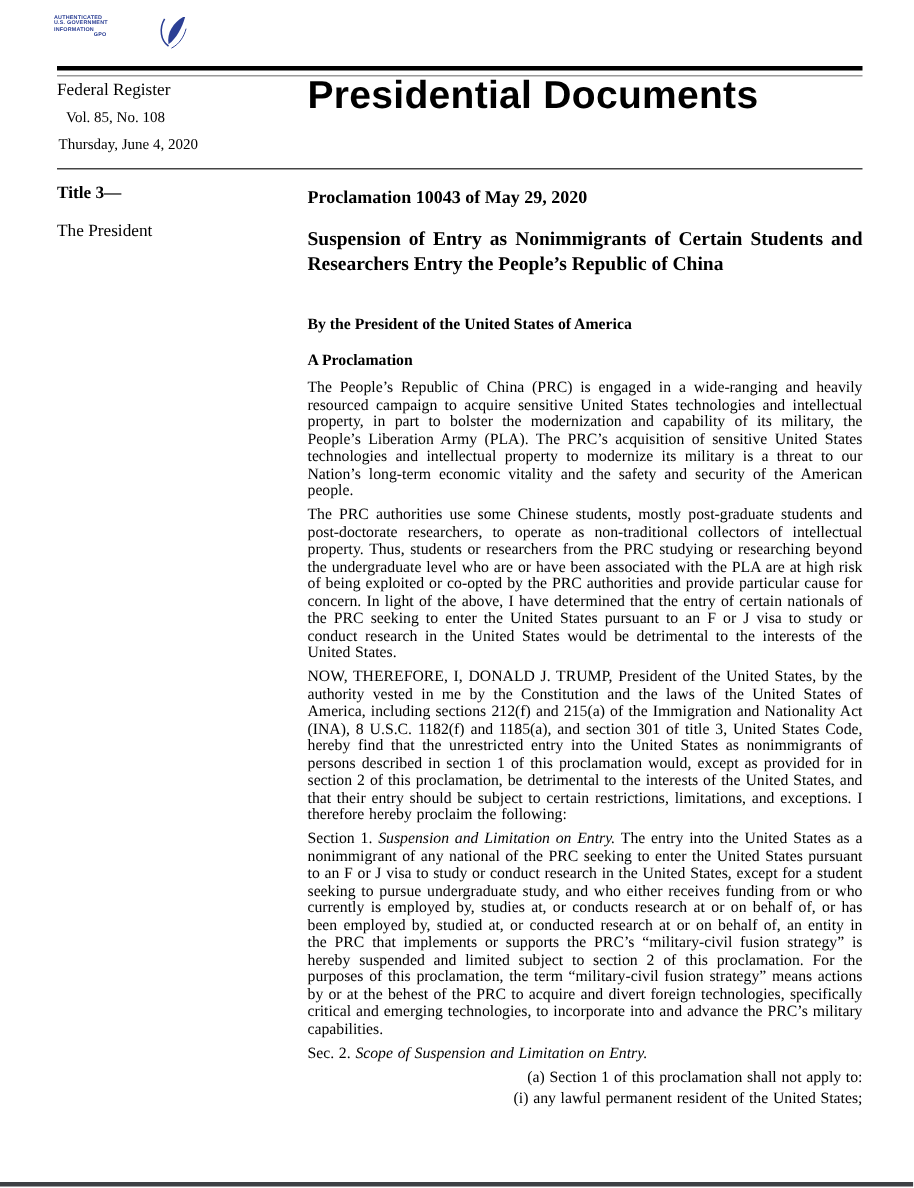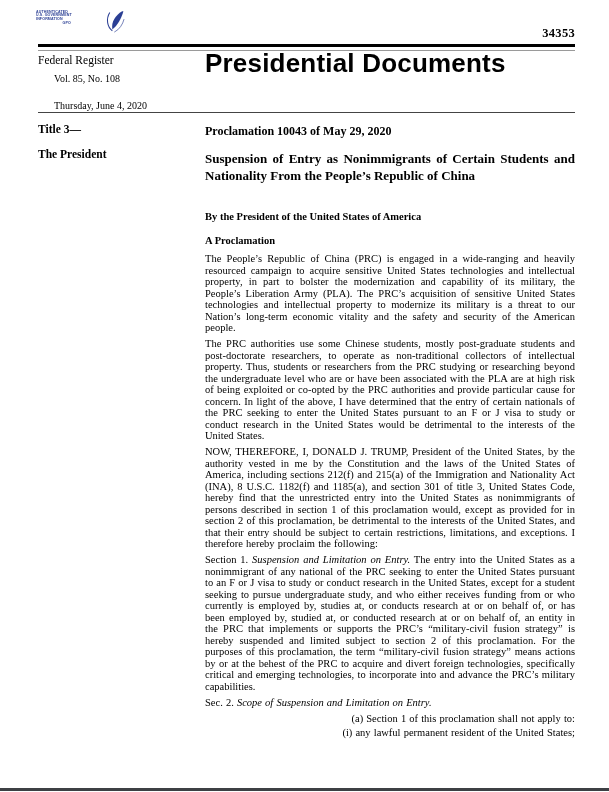--- a/index.html
+++ b/index.html
@@ -49,22 +49,22 @@
   .header-rule-thin {
     position: absolute;
     left: 38px; right: 34px; top: 50px;
     border-top: 1.5px solid #9a9a9a;
   }
   .masthead {
     position: absolute;
     left: 38px; top: 54px; right: 34px;
   }
   .masthead-name { font-weight: normal; font-size: 11.5px; margin: 0 0 7px 0; }
-  .masthead-vol { font-size: 10px; margin: 0 0 7px 16px; }
-  .masthead-date { font-size: 10px; margin: 16px; }
+  .masthead-vol { font-size: 10px; margin: 0 0 7px 6px; }
+  .masthead-date { font-size: 10px; margin: 1px; }
   .section-banner {
     position: absolute;
     left: 205px; top: 48px;
     font-family: "Liberation Sans", sans-serif;
     font-weight: bold;
     font-size: 26px;
     letter-spacing: .2px;
   }
   .mid-rule {
     position: absolute;
@@ -72,21 +72,21 @@
     border-top: 1.5px solid #444;
   }
   
   .content {
     position: absolute;
     left: 38px; top: 122px; right: 34px;
     display: flex;
   }
   .side-col { width: 167px; flex: 0 0 167px; }
   .side-title { font-weight: bold; font-size: 11.5px; margin: 1px 3px 13px 0; }
-  .side-subtitle { font-weight: bold; font-size: 11.5px; margin: 0; }
+  .side-subtitle { font-weight: normal; font-size: 11.5px; margin: 0; }
   .main-col { width: 370px; flex: 0 0 370px; }
   .proc-line { font-weight: bold; font-size: 12px; margin: 2px 0 11px 0; }
   .doc-title {
     font-weight: bold;
     font-size: 13px;
     line-height: 17px;
     text-align: justify;
     margin: 0 0 27px 0;
   }
   .byline { font-weight: bold; font-size: 10.5px; margin: 0 0 13px 0; }
@@ -121,42 +121,41 @@
       <div>INFORMATION</div>
       <div style="text-align:right; padding-right:2px;">GPO</div>
     </div>
     <svg class="gpo-swoosh" width="26" height="26" viewBox="0 0 40 40">
       <path d="M34 2 C 24 8, 17 18, 19 30 C 27 24, 33 13, 36 2 Z" fill="#2b3f94"></path>
       <path d="M19 32 C 11 26, 9 14, 15 4" stroke="#2b3f94" stroke-width="1.6" fill="none"></path>
       <path d="M22 34 C 30 30, 35 22, 37 14" stroke="#2b3f94" stroke-width="1" fill="none"></path>
     </svg>
   </div>
 
-  <div class="page-number">34353</div>
 
   <div class="header-rule"></div>
   <div class="header-rule-thin"></div>
 
   <div class="masthead">
     <p class="masthead-name">Federal Register</p>
     <p class="masthead-vol">Vol. 85, No. 108</p>
     <p class="masthead-date">Thursday, June 4, 2020</p>
   </div>
   <div class="section-banner">Presidential Documents</div>
 
   <div class="mid-rule"></div>
 
   <div class="content">
     <div class="side-col">
       <p class="side-title">Title 3—</p>
       <p class="side-subtitle">The President</p>
     </div>
     <div class="main-col">
       <p class="proc-line">Proclamation 10043 of May 29, 2020</p>
-      <p class="doc-title">Suspension of Entry as Nonimmigrants of Certain Students and Nationality From the People’s Republic of China</p>
+      <p class="doc-title">Suspension of Entry as Nonimmigrants of Certain Students and Researchers Entry the People’s Republic of China</p>
       <p class="byline">By the President of the United States of America</p>
       <p class="proc-heading">A Proclamation</p>
       <div>
           <p class="para">The People’s Republic of China (PRC) is engaged in a wide-ranging and heavily resourced campaign to acquire sensitive United States technologies and intellectual property, in part to bolster the modernization and capability of its military, the People’s Liberation Army (PLA). The PRC’s acquisition of sensitive United States technologies and intellectual property to modernize its military is a threat to our Nation’s long-term economic vitality and the safety and security of the American people.</p>
           <p class="para">The PRC authorities use some Chinese students, mostly post-graduate students and post-doctorate researchers, to operate as non-traditional collectors of intellectual property. Thus, students or researchers from the PRC studying or researching beyond the undergraduate level who are or have been associated with the PLA are at high risk of being exploited or co-opted by the PRC authorities and provide particular cause for concern. In light of the above, I have determined that the entry of certain nationals of the PRC seeking to enter the United States pursuant to an F or J visa to study or conduct research in the United States would be detrimental to the interests of the United States.</p>
           <p class="para">NOW, THEREFORE, I, DONALD J. TRUMP, President of the United States, by the authority vested in me by the Constitution and the laws of the United States of America, including sections 212(f) and 215(a) of the Immigration and Nationality Act (INA), 8 U.S.C. 1182(f) and 1185(a), and section 301 of title 3, United States Code, hereby find that the unrestricted entry into the United States as nonimmigrants of persons described in section 1 of this proclamation would, except as provided for in section 2 of this proclamation, be detrimental to the interests of the United States, and that their entry should be subject to certain restrictions, limitations, and exceptions. I therefore hereby proclaim the following:</p>
           <p class="para"><b>Section 1</b>. <i>Suspension and Limitation on Entry.</i> The entry into the United States as a nonimmigrant of any national of the PRC seeking to enter the United States pursuant to an F or J visa to study or conduct research in the United States, except for a student seeking to pursue undergraduate study, and who either receives funding from or who currently is employed by, studies at, or conducts research at or on behalf of, or has been employed by, studied at, or conducted research at or on behalf of, an entity in the PRC that implements or supports the PRC’s “military-civil fusion strategy” is hereby suspended and limited subject to section 2 of this proclamation. For the purposes of this proclamation, the term “military-civil fusion strategy” means actions by or at the behest of the PRC to acquire and divert foreign technologies, specifically critical and emerging technologies, to incorporate into and advance the PRC’s military capabilities.</p>
           <p class="para"><b>Sec. 2</b>. <i>Scope of Suspension and Limitation on Entry.</i></p>
           <p class="para indent">(a) Section 1 of this proclamation shall not apply to:</p>
           <p class="para indent">(i) any lawful permanent resident of the United States;</p>

